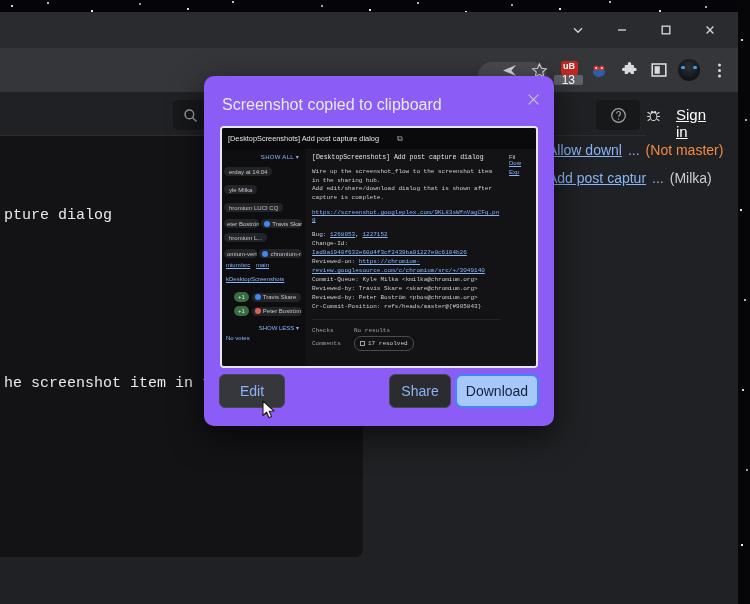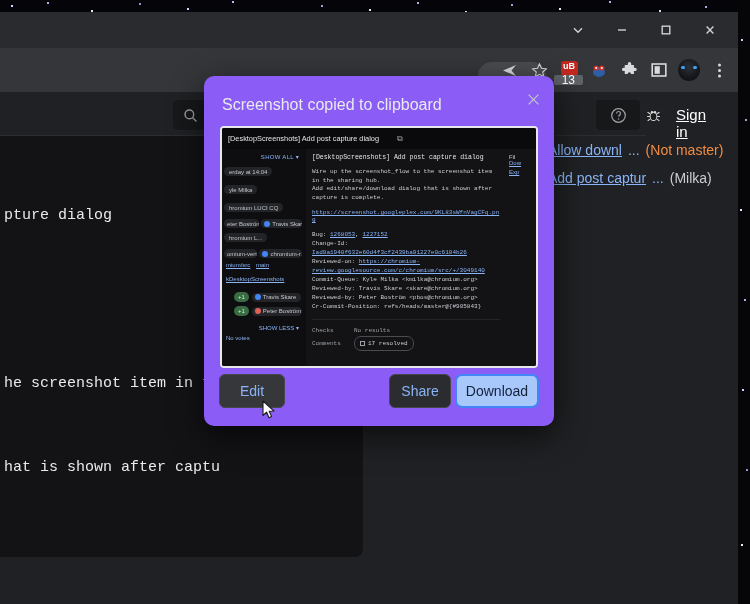--- a/index.html
+++ b/index.html
@@ -416,21 +416,20 @@
             </svg>
         </div>
         <div class="signin">Sign in</div>
       </div>
 
       <div class="content-panel">
         <div class="mono">
           <div class="mono-row"><span>pture dialog</span></div>
           <div class="mono-row"></div>
           <div class="mono-row"><span>he screenshot item in th</span></div>
-          <div class="mono-row"><span>hat is shown after captu</span></div>
           <div class="mono-row"></div>
           
           
           
           
           
           
           
           
           

